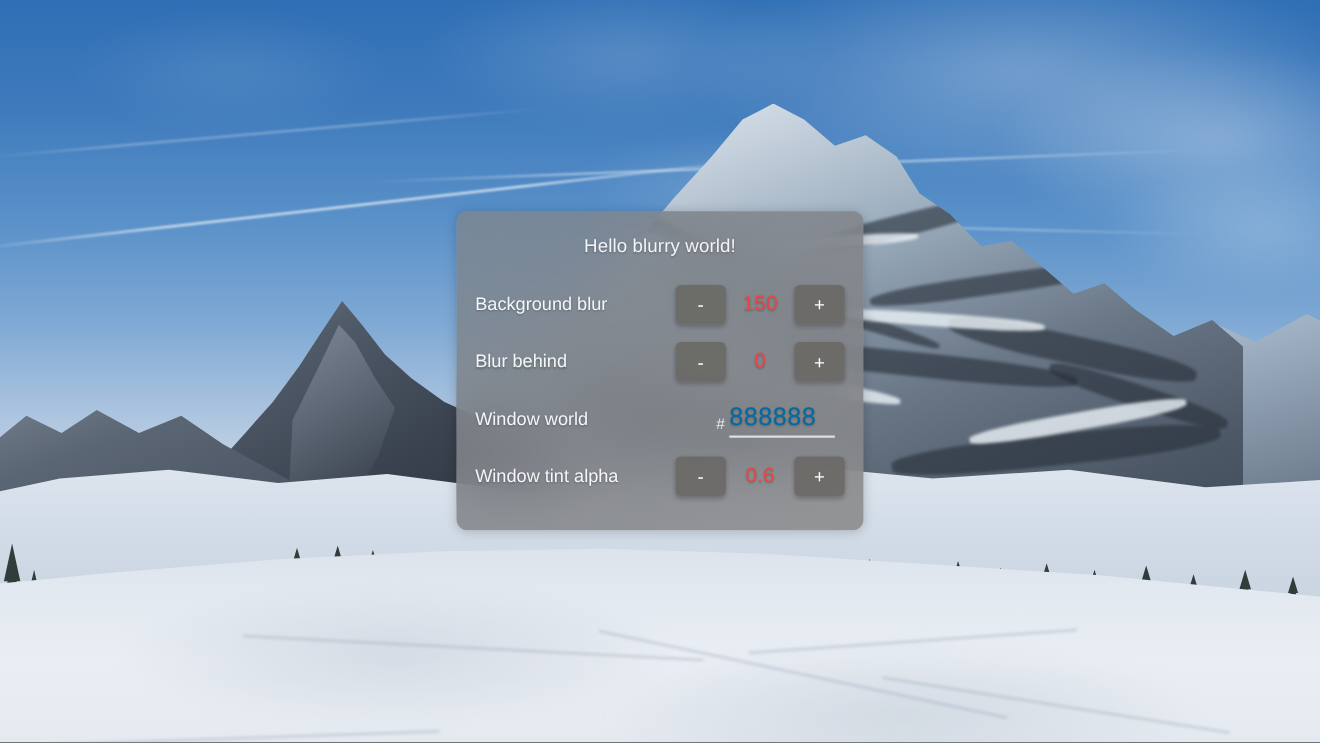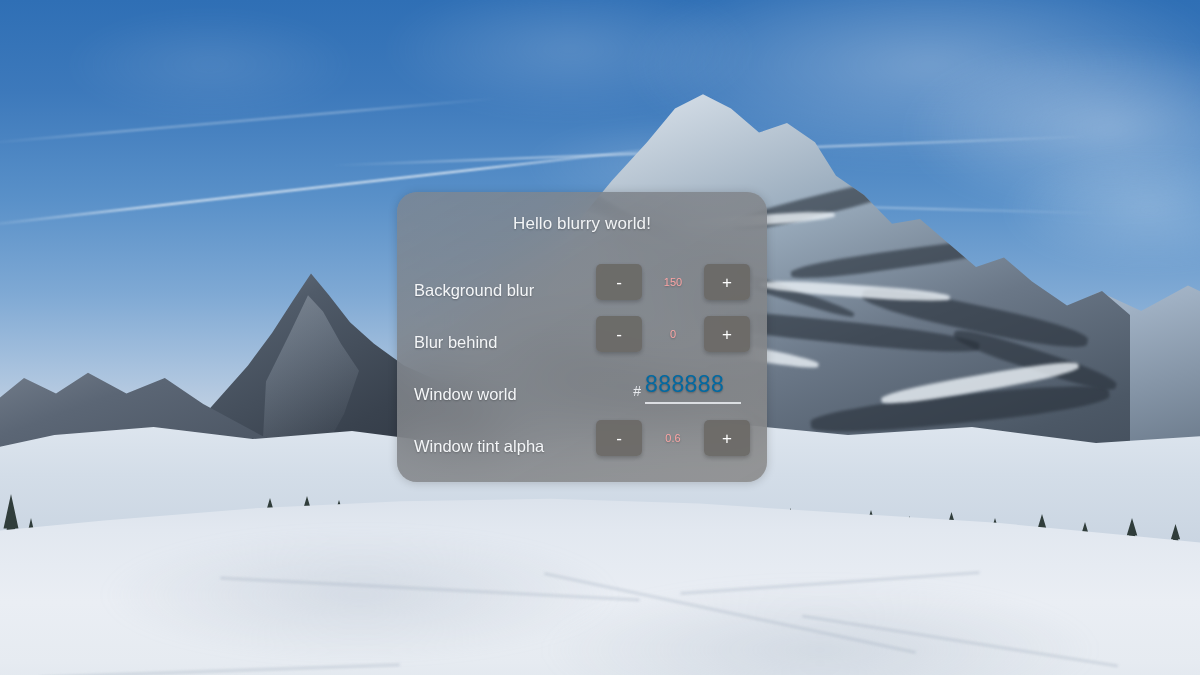--- a/index.html
+++ b/index.html
@@ -127,22 +127,22 @@
   }
   .snowshade {
     position:absolute; border-radius:50%;
     background:radial-gradient(ellipse at center, rgba(163,177,194,.30), rgba(163,177,194,0) 70%);
     filter:blur(8px);
   }
 
   
   .dialog {
     position:absolute;
-    left:397px; top:192px; width:370px; height:290px;
-    border-radius:20px;
+    left:415px; top:192px; width:370px; height:290px;
+    border-radius:10px;
     background:rgba(136,136,136,0.5);
     backdrop-filter:blur(26px) saturate(105%);
     -webkit-backdrop-filter:blur(26px) saturate(105%);
     box-shadow:0 1px 10px rgba(0,0,0,.18);
     overflow:hidden;
   }
   
   .dialog::before {
     content:""; position:absolute; inset:0;
     background:linear-gradient(150deg, rgba(122,133,146,.62) 0%, rgba(125,130,137,.70) 35%, rgba(136,136,136,.72) 100%);
@@ -150,21 +150,21 @@
   }
   .dialog-inner { position:relative; z-index:2; width:100%; height:100%; }
 
   .dialog-title {
     position:absolute; left:0; right:0; top:22px;
     text-align:center;
     color:#f2f4f6; font-size:17px; letter-spacing:.1px;
     text-shadow:0 1px 2px rgba(0,0,0,.25);
   }
 
-  .row { position:absolute; left:17px; width:336px; height:46px; display:flex; align-items:flex-end;gap:32px; }
+  .row { position:absolute; left:17px; width:336px; height:46px; display:flex; align-items:center;gap:32px; }
   .row-1 { top:62px; }
   .row-2 { top:114px; }
   .row-3 { top:166px; }
   .row-4 { top:218px; }
 
   .row-label {
     color:#f4f6f8; font-size:16.5px; white-space:nowrap;
     text-shadow:0 1px 2px rgba(0,0,0,.28);
     flex:0 0 auto;
   }
@@ -174,21 +174,21 @@
   .step-btn {
     width:46px; height:36px; border:none; border-radius:5px;
     background:rgba(106,104,100,.88);
     color:#fff; font-size:17px; line-height:1;
     font-family:"Liberation Sans", sans-serif;
     box-shadow:0 2px 4px rgba(0,0,0,.22);
     cursor:pointer;
     display:flex; align-items:center; justify-content:center;
   }
   .step-val {
-    width:62px; text-align:center; color:#fca5a5; font-size:11px;
+    width:62px; text-align:center; color:#ef4444; font-size:19px;
     text-shadow:0 1px 2px rgba(0,0,0,.28);
   }
 
   .hex-wrap { display:flex; align-items:flex-end; margin-right:9px; }
   .hex-hash { color:#e8eaee; font-size:14px; margin-right:4px; padding-bottom:5px; }
   .hex-field {
     border:none; background:transparent; outline:none;
     color:#0369a1; font-size:23px; letter-spacing:.4px;
     font-family:"Liberation Sans", sans-serif;
     width:96px; padding:0 0 4px 0;

